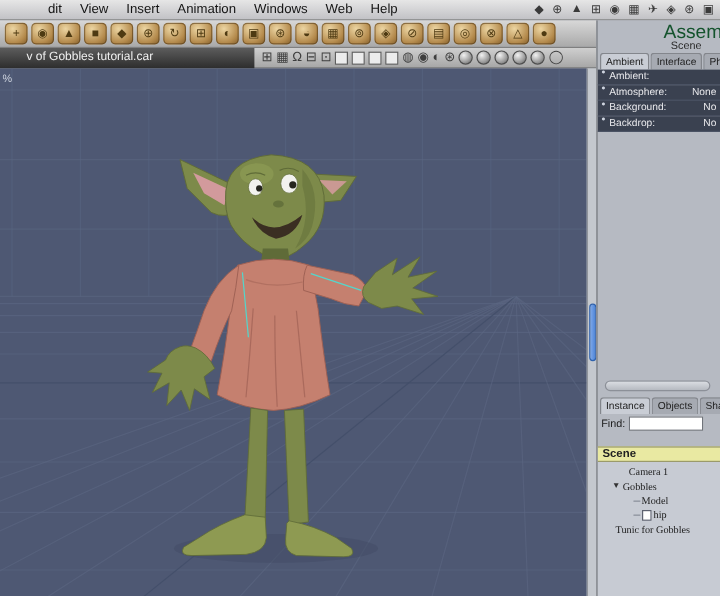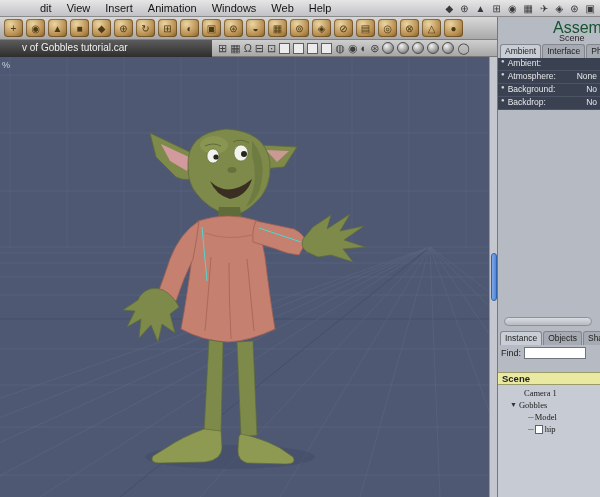--- a/index.html
+++ b/index.html
@@ -313,14 +313,17 @@
       </div>
       <div class="tree-row" style="padding-left: 30px;">
         <span class="branch-glyph">─</span>
         <span>Model</span>
       </div>
       <div class="tree-row" style="padding-left: 30px;">
         <span class="branch-glyph">─</span>
         <span class="page-icon"></span>
         <span>hip</span>
       </div>
+      <div class="tree-row" style="padding-left: 15px;">
+        <span>Tunic for Gobbles</span>
+      </div>
     </div>
 </div>
 
 </body></html>

